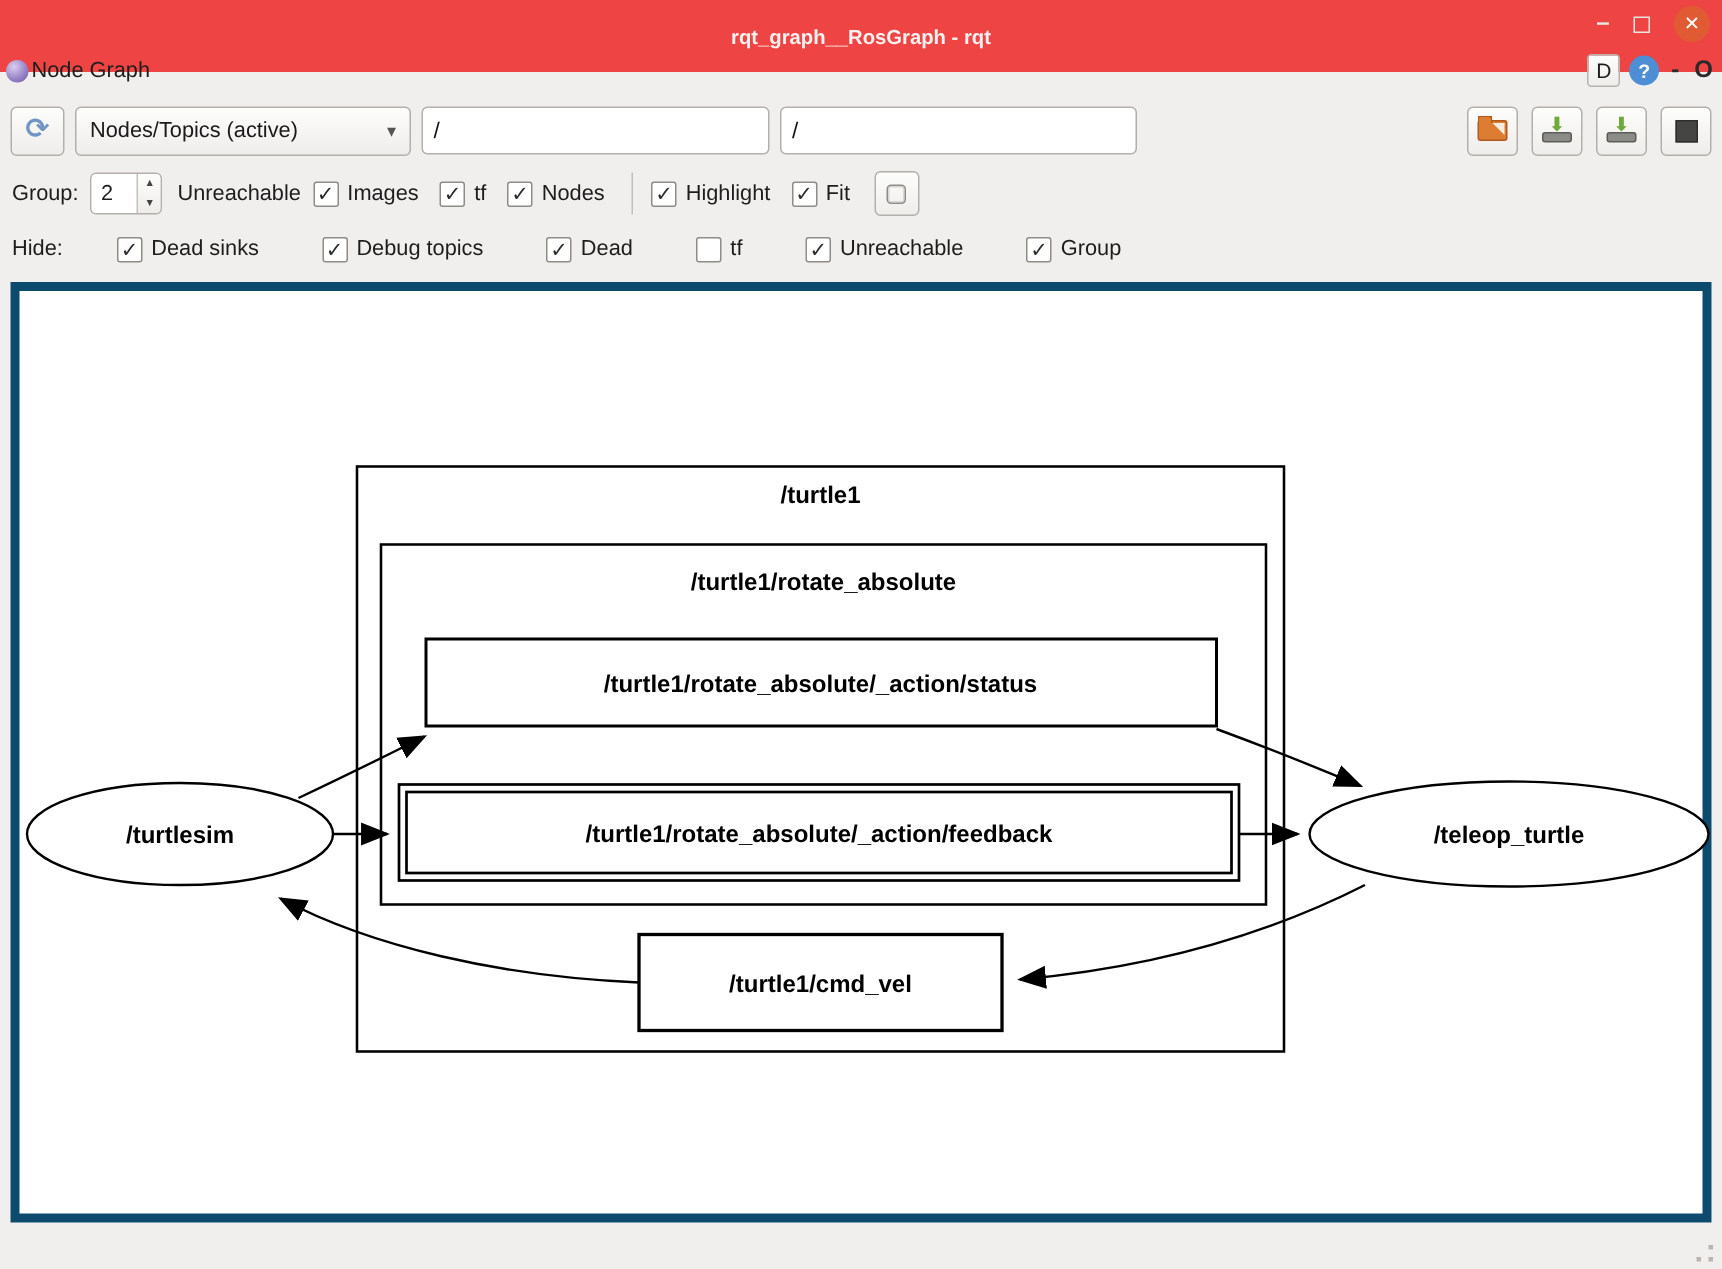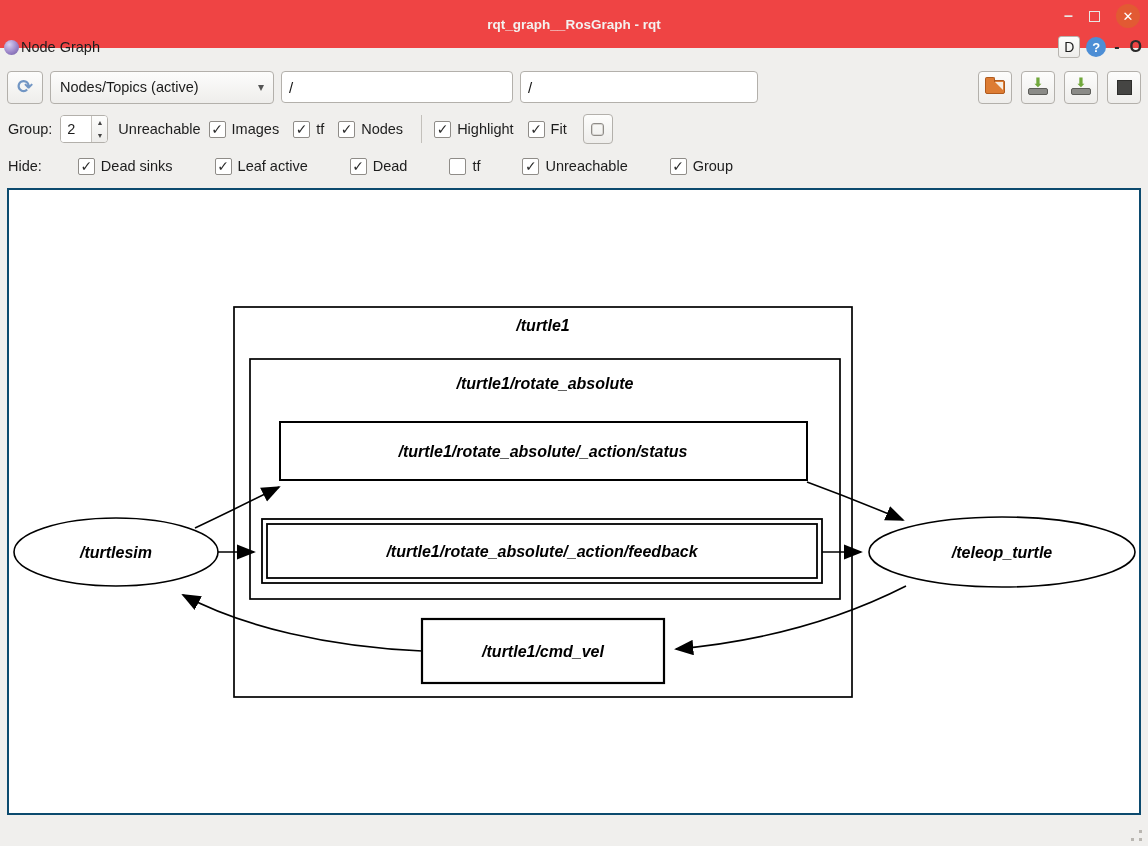--- a/index.html
+++ b/index.html
@@ -89,21 +89,21 @@
   .cb .box { width:17px; height:17px; background:#fff; border:1px solid #8f8c88;
     border-radius:2px; display:flex; align-items:center; justify-content:center;
     font-size:14px; font-weight:bold; color:#2b2b2b; line-height:1; }
   .vsep { width:1px; height:28px; background:#c3c0bb; margin:0 12px 0 4px; }
   .fitbtn { width:30px; height:30px; margin-left:2px; }
   .ic-winrect { width:13px; height:13px; border:1.5px solid #8f8c88; border-radius:3px;
     box-shadow:inset 0 0 0 1px #d8d6d2; }
 
   
   .canvas { position:absolute; left:7px; top:188px; width:1134px; height:627px;
-    background:#fff; border:2px solid #0c4a6e;font-style:italic; }
+    background:#fff; border:6px solid #0c4a6e; }
   svg text { font-family:"Liberation Sans","DejaVu Sans",sans-serif;
     font-weight:bold; fill:#000; }
 
   .statusbar { position:absolute; left:0; top:815px; width:1148px; height:31px; }
   .grip { position:absolute; right:6px; bottom:5px; width:14px; height:12px; }
   .grip i { position:absolute; width:3px; height:3px; background:#b9b6b1; }
   .grip i:nth-child(1){ right:0; bottom:0; } .grip i:nth-child(2){ right:8px; bottom:0; }
   .grip i:nth-child(3){ right:0; bottom:8px; }
 </style>
 </head>
@@ -200,21 +200,21 @@
   </div>
 
   <div class="optrow row2">
     <span class="lblgap">Hide:</span>
     <label class="cb">
       <span class="box">✓</span>
       <span>Dead sinks</span>
     </label>
     <label class="cb">
       <span class="box">✓</span>
-      <span>Leaf active</span>
+      <span>Debug topics</span>
     </label>
     <label class="cb">
       <span class="box">✓</span>
       <span>Dead</span>
     </label>
     <label class="cb">
       <span class="box"></span>
       <span>tf</span>
     </label>
     <label class="cb">

